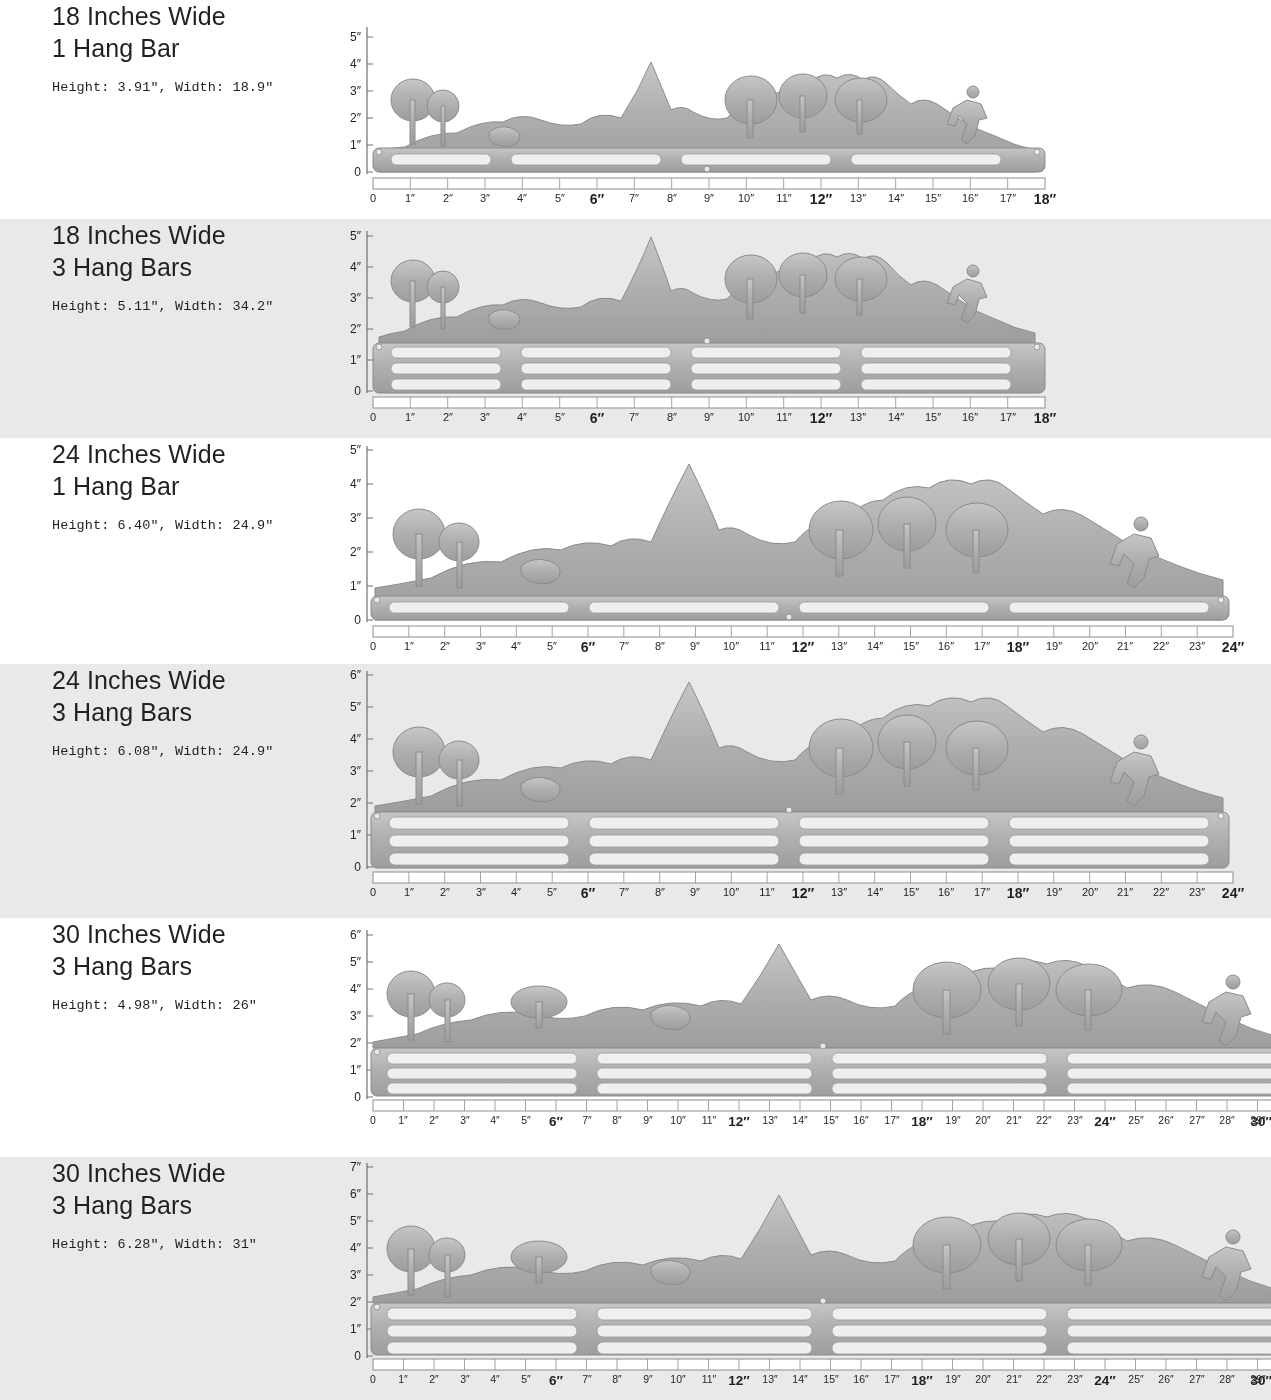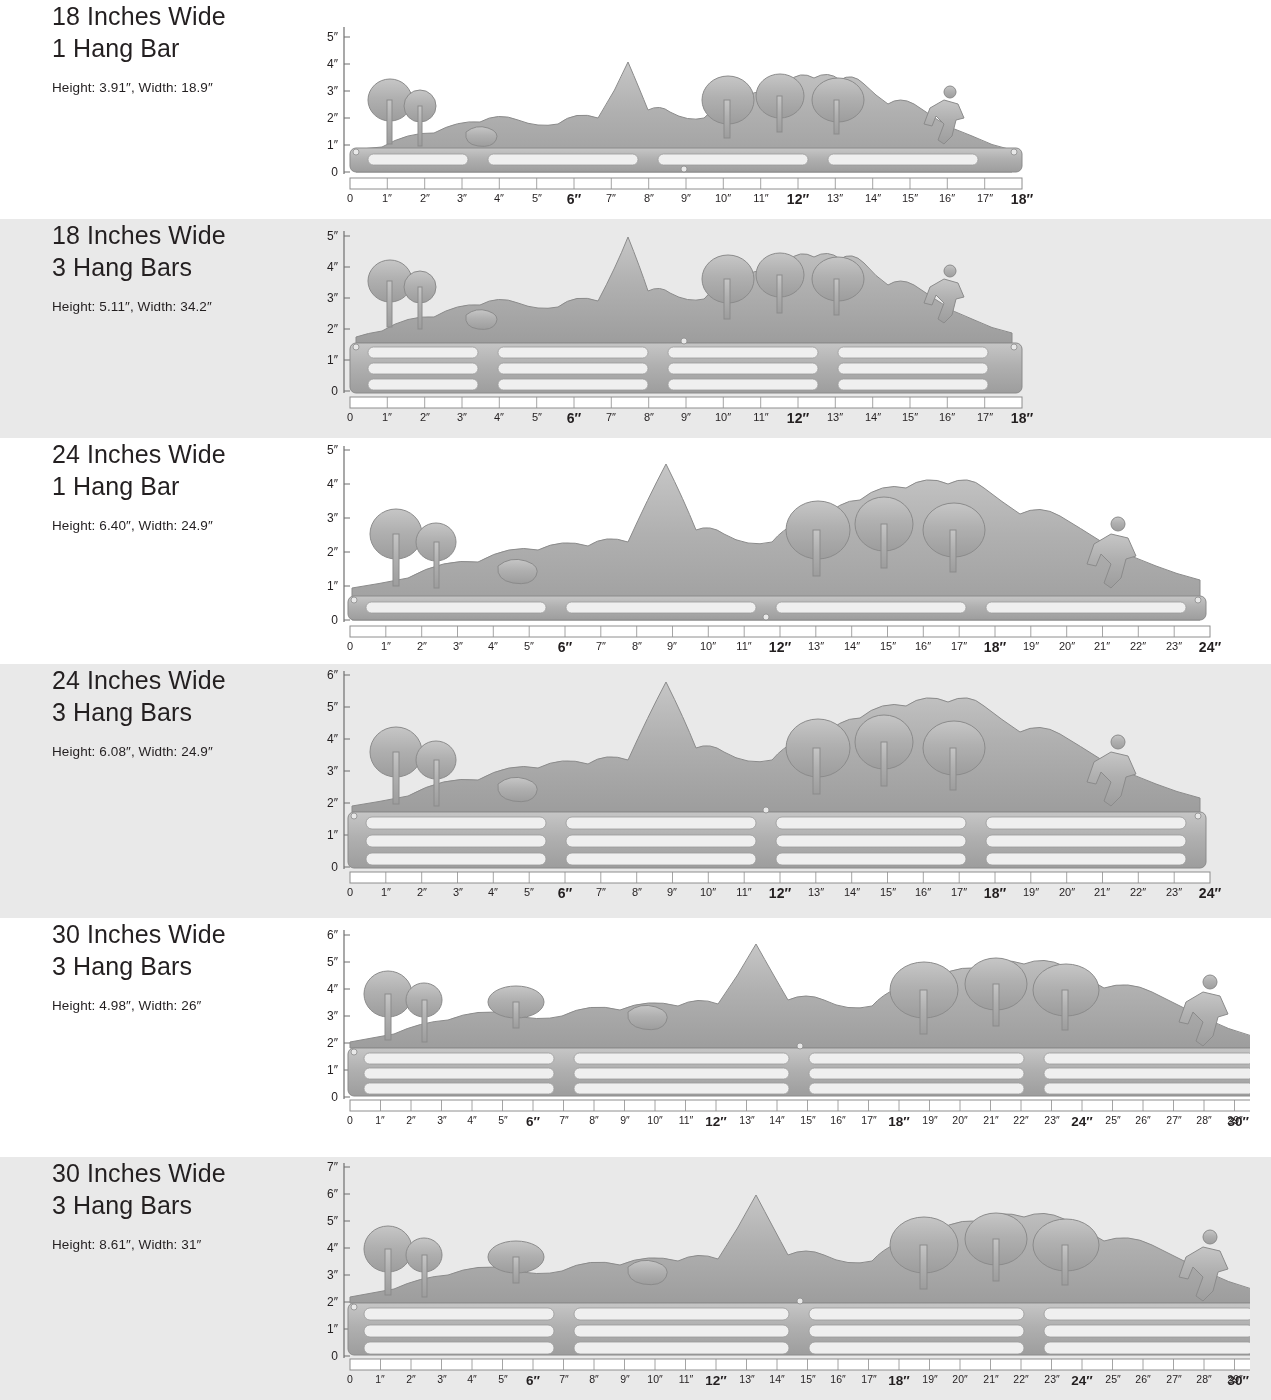--- a/index.html
+++ b/index.html
@@ -11,20 +11,21 @@
     -webkit-font-smoothing:antialiased;
   }
   .sheet{width:1271px;}
 
   .row{
     position:relative;
     display:flex;
     align-items:flex-start;
     box-sizing:border-box;
     width:1271px;
+    gap:23px;
   }
   .row.shaded{background:#e9e9e9;}
   .row.plain{background:#ffffff;}
 
   .labelcol{
     width:300px;
     flex:0 0 300px;
     box-sizing:border-box;
     padding-left:52px;
     padding-right:10px;
@@ -38,20 +39,21 @@
     font-weight:400;
     letter-spacing:0.1px;
     color:#231f20;
     white-space:pre-line;
   }
   .dims{
     margin-top:16px;
     font-size:13.5px;
     color:#231f20;
     letter-spacing:0.1px;
+    font-family:Liberation Mono, monospace;
   }
 
   .artcol{
     flex:1 1 auto;
     position:relative;
     box-sizing:border-box;
   }
   svg{display:block;}
 
   .tickfont{font-family:"Liberation Sans", sans-serif;}
@@ -708,21 +710,21 @@
           <text class="tickfont" x="949" y="208" font-size="13.5" font-weight="bold" fill="#231f20" text-anchor="end">30″</text>
         </g>
       </svg>
     </div>
   </div>
 
   <div class="row shaded" style="height:243px;">
     <div class="labelcol">
       <div class="title">30 Inches Wide
 3 Hang Bars</div>
-      <div class="dims">Height: 8.61″,  Width: 31″</div>
+      <div class="dims">Height: 6.28″,  Width: 31″</div>
     </div>
     <div class="artcol">
       <svg width="950" height="243" viewBox="0 0 950 243">
         <defs>
           <linearGradient id="mg6" x1="0" y1="0" x2="0" y2="1">
             <stop offset="0%" stop-color="#c6c6c6"></stop>
               <stop offset="45%" stop-color="#b0b0b0"></stop>
               <stop offset="100%" stop-color="#9d9d9d"></stop>
           </linearGradient>
         </defs>

